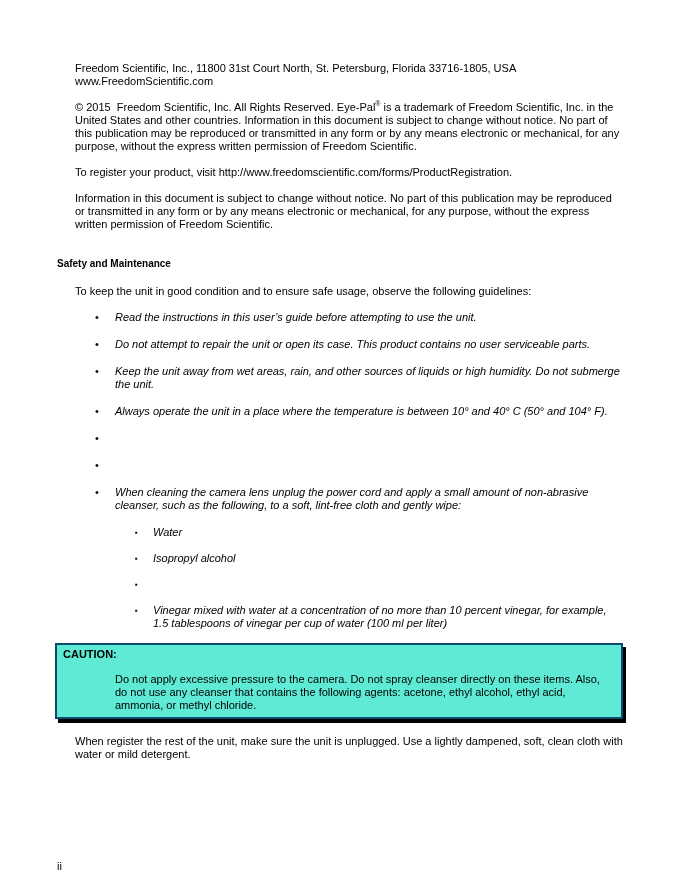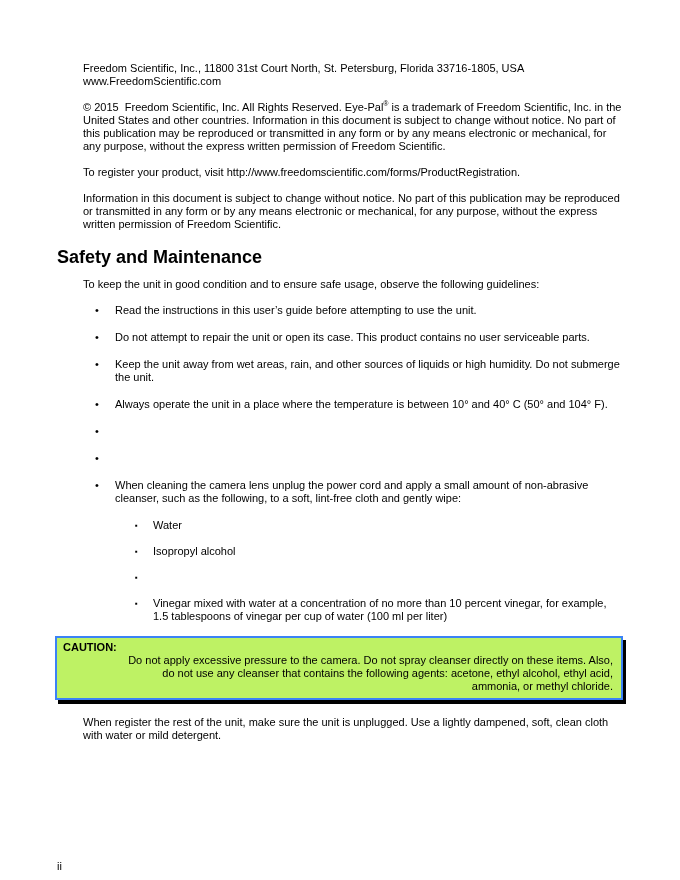--- a/index.html
+++ b/index.html
@@ -12,25 +12,25 @@
     font-size: 11px;
     line-height: 13px;
     color: #000000;
     overflow: hidden;
     box-sizing: border-box;
   }
   .content {
     padding: 62px 57px 0 57px;
   }
   p { margin: 0 0 13px 0; white-space: pre-wrap; }
-  .indent { margin-left: 26px; }
+  .indent { margin-left: 18px; }
   .section-heading {
-    font-size: 18px;
+    font-size: 10px;
     font-weight: bold;
-    margin: 18px 0 13px 0;
+    margin: 25px 0 13px 0;
     line-height: 16px;
   }
   .sup { vertical-align: super; font-size: 7px; line-height: 0; }
   .bullet-row {
     display: flex;
     margin: 0 0 14px 0;
     padding-left: 38px;
     white-space: normal;
   }
   .bullet-row .bullet {
@@ -42,32 +42,32 @@
     margin: 10px 0 13px 0;
     padding-left: 78px;
     white-space: normal;
   }
   .sub-bullet-row .bullet {
     flex: 0 0 18px;
     width: 18px;
     font-size: 8px;
     line-height: 13px;
   }
-  .bullet-text { flex: 1 1 auto; }
+  .bullet-text { flex: 1 1 auto; font-style: italic; }
   .caution-box {
     margin: 10px 0 16px -2px;
     width: 568px;
     box-sizing: border-box;
-    background: #bef264;
-    border: 2px solid #3b82f6;
+    background: #5eead4;
+    border: 2px solid #0c4a6e;
     box-shadow: 3px 4px 0 0 #000000;
     padding: 3px 8px 5px 6px;
   }
   .caution-label { font-weight: bold; }
-  .caution-text { margin: 0 0 0 52px; white-space: normal; text-align: right; }
+  .caution-text { margin: 12px 0 0 52px; white-space: normal; }
   .page-number {
     position: absolute;
     left: 57px;
     top: 860px;
     font-size: 11px;
   }
 </style>
 </head>
 <body>
 

